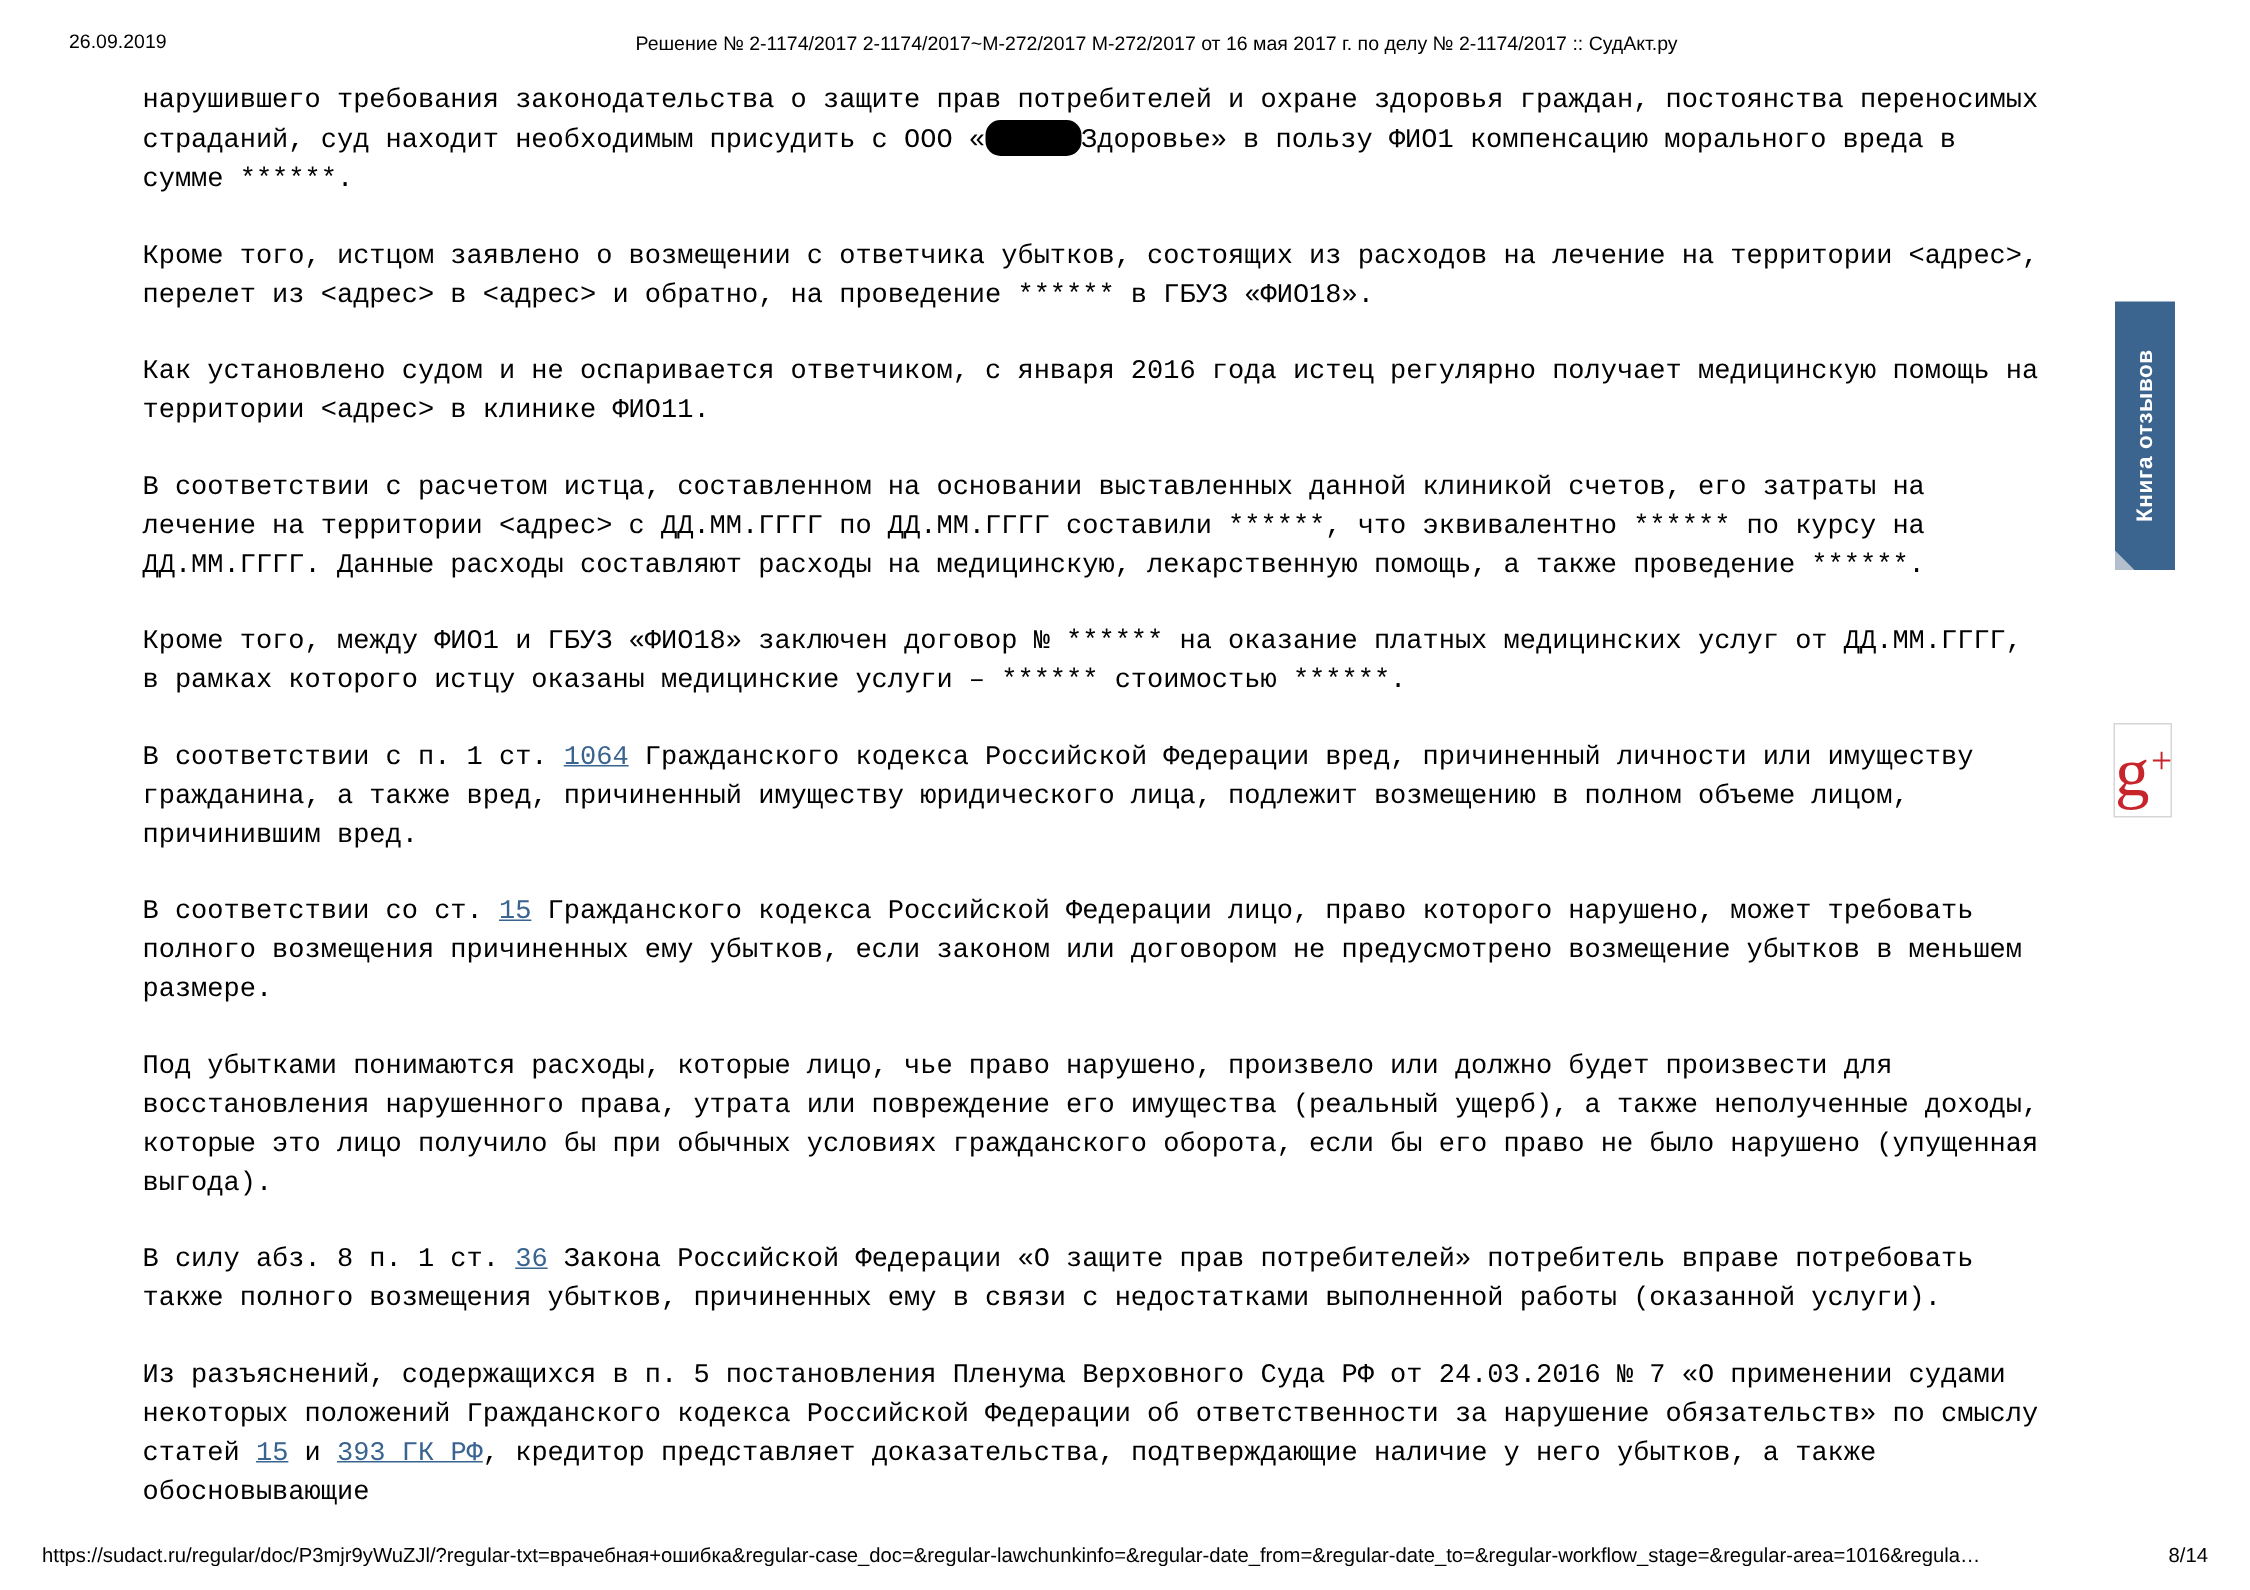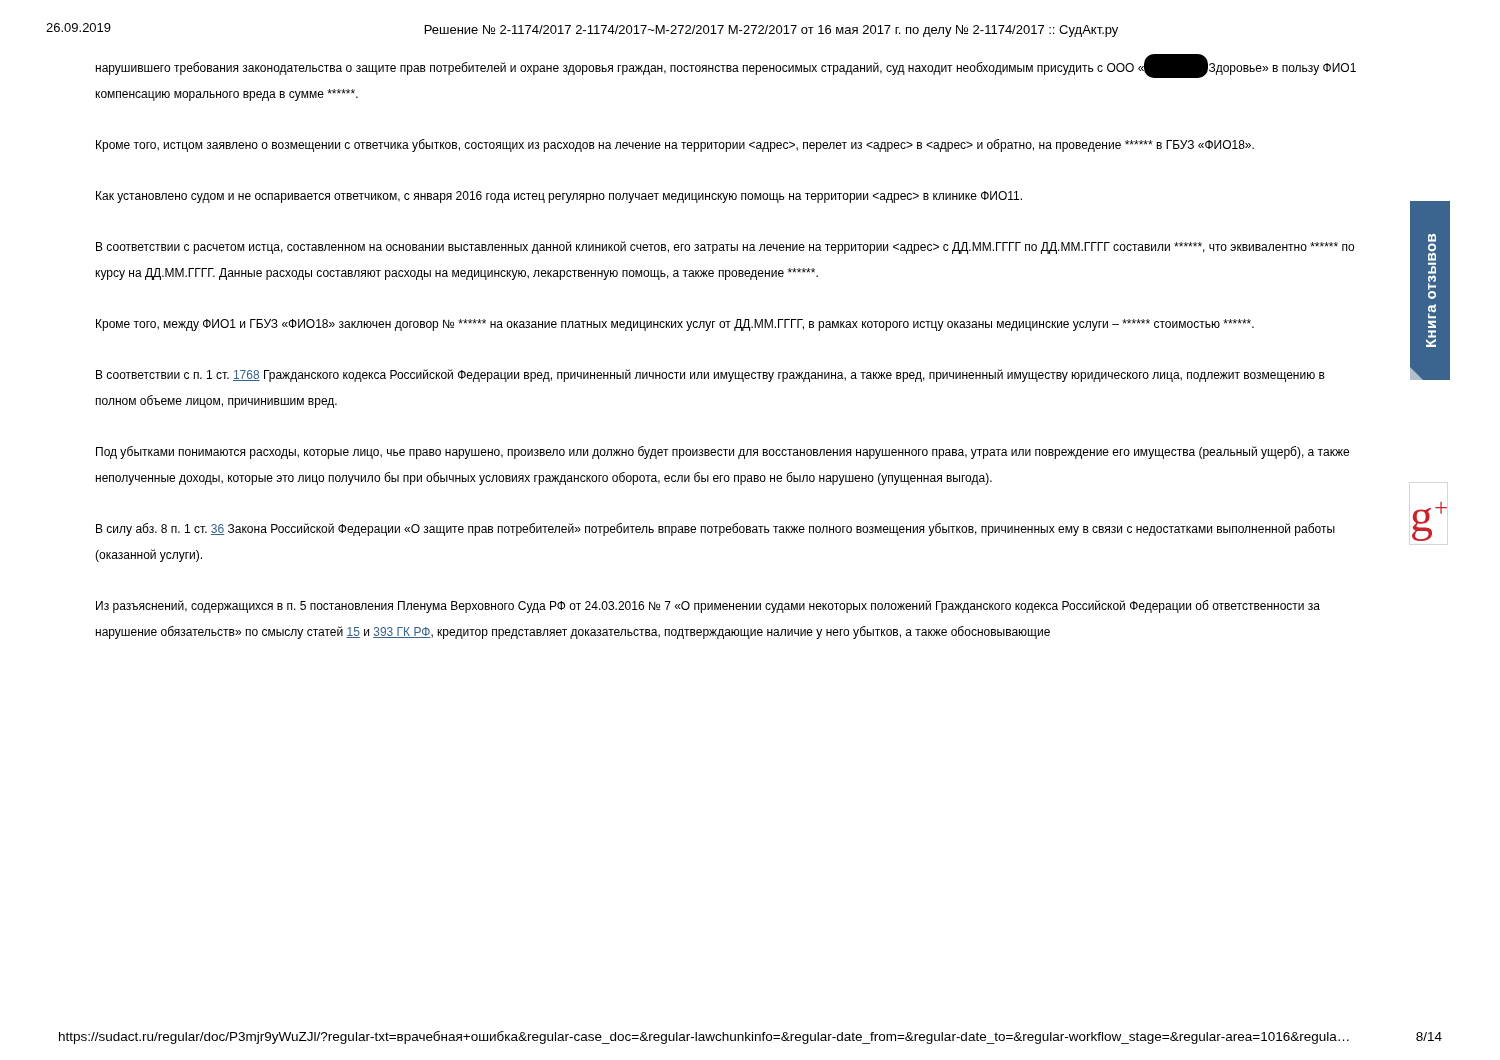--- a/index.html
+++ b/index.html
@@ -28,21 +28,21 @@
   }
   .ph-title-wrap{
     position:absolute;left:0;top:20px;width:100%;
     text-align:center;
     padding-left:42px;
   }
   .ph-title{font-size:13px;color:#000;}
   
   .content{
     position:absolute;left:95px;top:54px;width:1268px;
-    font-size:12px;line-height:26px;color:#000;
+    font-size:18px;line-height:26px;color:#000;font-family:Liberation Mono, monospace;
   }
   .para{margin:0 0 25px 0;}
   .doc-link{
     color:var(--link_color);
     text-decoration:underline;
     cursor:pointer;
   }
   .redaction{
     display:inline-block;
     width:64px;height:24px;
@@ -81,21 +81,21 @@
     cursor:pointer;
     font-family:"Liberation Serif","DejaVu Serif",serif;
     color:var(--gplus_color);
     line-height:50px;
   }
   .gplus .g{font-size:46px;}
   .gplus .plus{font-size:25px;vertical-align:15px;margin-left:1px;}
   
   .print-footer{
     position:absolute;left:0;bottom:16px;width:100%;
-    padding:0 58px;
+    padding:0 28px;
     display:flex;justify-content:space-between;align-items:baseline;
     font-size:13.5px;color:#000;
   }
   .pf-url{
     max-width:1370px;
     white-space:nowrap;overflow:hidden;
   }
   .pf-page{white-space:nowrap;padding-left:14px;}
 </style>
 </head>
@@ -108,21 +108,22 @@
   <div class="ph-title-wrap">
     <span class="ph-title">Решение № 2-1174/2017 2-1174/2017~М-272/2017 М-272/2017 от 16 мая 2017 г. по делу № 2-1174/2017 :: СудАкт.ру</span>
   </div>
 
   <main class="content">
       <p class="para">нарушившего требования законодательства о защите прав потребителей и охране здоровья граждан, постоянства переносимых страданий, суд находит необходимым присудить с ООО «<span class="redaction"></span>Здоровье» в пользу ФИО1 компенсацию морального вреда в сумме ******.</p>
       <p class="para">Кроме того, истцом заявлено о возмещении с ответчика убытков, состоящих из расходов на лечение на территории &lt;адрес&gt;, перелет из &lt;адрес&gt; в &lt;адрес&gt; и обратно, на проведение ****** в ГБУЗ «ФИО18».</p>
       <p class="para">Как установлено судом и не оспаривается ответчиком, с января 2016 года истец регулярно получает медицинскую помощь на территории &lt;адрес&gt; в клинике ФИО11.</p>
       <p class="para">В соответствии с расчетом истца, составленном на основании выставленных данной клиникой счетов, его затраты на лечение на территории &lt;адрес&gt; с ДД.ММ.ГГГГ по ДД.ММ.ГГГГ составили ******, что эквивалентно ****** по курсу на ДД.ММ.ГГГГ. Данные расходы составляют расходы на медицинскую, лекарственную помощь, а также проведение ******.</p>
       <p class="para">Кроме того, между ФИО1 и ГБУЗ «ФИО18» заключен договор № ****** на оказание платных медицинских услуг от ДД.ММ.ГГГГ, в рамках которого истцу оказаны медицинские услуги – ****** стоимостью ******.</p>
-      <p class="para">В соответствии с п. 1 ст. <a class="doc-link" href="#">1768</a> Гражданского кодекса Российской Федерации вред, причиненный личности или имуществу гражданина, а также вред, причиненный имуществу юридического лица, подлежит возмещению в полном объеме лицом, причинившим вред.</p>
+      <p class="para">В соответствии с п. 1 ст. <a class="doc-link" href="#">1064</a> Гражданского кодекса Российской Федерации вред, причиненный личности или имуществу гражданина, а также вред, причиненный имуществу юридического лица, подлежит возмещению в полном объеме лицом, причинившим вред.</p>
+      <p class="para">В соответствии со ст. <a class="doc-link" href="#">15</a> Гражданского кодекса Российской Федерации лицо, право которого нарушено, может требовать полного возмещения причиненных ему убытков, если законом или договором не предусмотрено возмещение убытков в меньшем размере.</p>
       <p class="para">Под убытками понимаются расходы, которые лицо, чье право нарушено, произвело или должно будет произвести для восстановления нарушенного права, утрата или повреждение его имущества (реальный ущерб), а также неполученные доходы, которые это лицо получило бы при обычных условиях гражданского оборота, если бы его право не было нарушено (упущенная выгода).</p>
       <p class="para">В силу абз. 8 п. 1 ст. <a class="doc-link" href="#">36</a> Закона Российской Федерации «О защите прав потребителей» потребитель вправе потребовать также полного возмещения убытков, причиненных ему в связи с недостатками выполненной работы (оказанной услуги).</p>
       <p class="para">Из разъяснений, содержащихся в п. 5 постановления Пленума Верховного Суда РФ от 24.03.2016 № 7 «О применении судами некоторых положений Гражданского кодекса Российской Федерации об ответственности за нарушение обязательств» по смыслу статей <a class="doc-link" href="#">15</a> и <a class="doc-link" href="#">393 ГК РФ</a>, кредитор представляет доказательства, подтверждающие наличие у него убытков, а также обосновывающие</p>
     </main>
 
   <div class="feedback-tab">
     <span class="feedback-label">Книга отзывов</span>
     <span class="fold"></span>
   </div>
 

